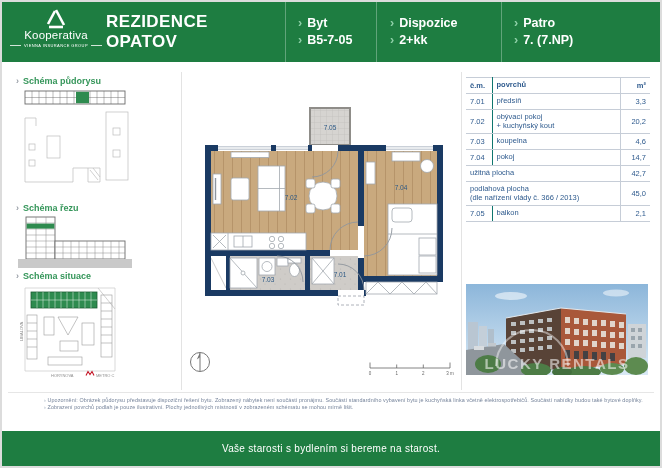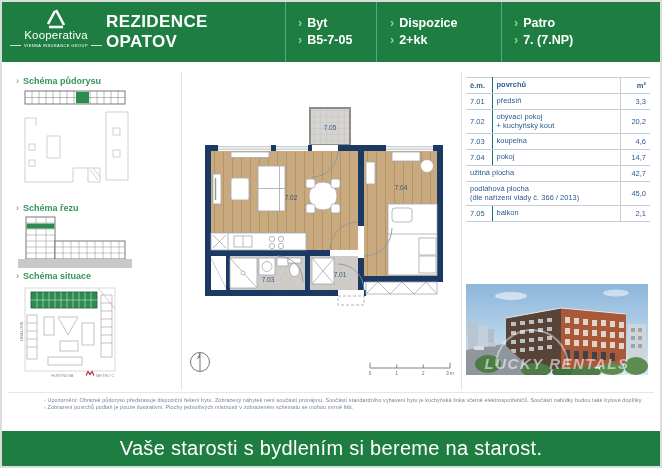--- a/index.html
+++ b/index.html
@@ -41,30 +41,30 @@
                color:#2f5b8e; font-size:7.5px; }
   table.area td { border-bottom:1px solid #c6cdd7; padding:3px 4px; vertical-align:middle; }
   table.area tr:first-child td { border-top:1px solid #c6cdd7; }
   td.num { width:26px; border-right:1px solid #0f766e; }
   td.room { white-space:pre-line; line-height:8.5px; }
   td.area-val { width:30px; text-align:right; border-left:1px solid #c6cdd7; }
   tr.head td { font-weight:bold; }
   tr.head td.num { font-weight:bold; }
 
   
-  .photo { position:absolute; left:466px; top:284px; width:182px; height:91px; overflow:hidden;font-style:italic; }
+  .photo { position:absolute; left:466px; top:284px; width:182px; height:91px; overflow:hidden; }
 
   
   .notes { position:absolute; left:44px; top:397px; width:600px; color:#76849b;
            font-size:5.4px; line-height:7.4px; letter-spacing:.1px; }
   .notes div::before { content:'› '; color:#9aa7b8; }
 
   
   .slogan { position:absolute; left:2px; top:431px; width:658px; height:35px; background:#1e7d41;
-            color:#fff; font-size:20px; text-align:center; line-height:35px; letter-spacing:.3px; }
+            color:#fff; font-size:10px; text-align:center; line-height:35px; letter-spacing:.3px; }
 </style>
 </head>
 <body>
 
 <div class="page">
 
   <header class="hdr">
     <div class="logo">
       <svg width="26" height="22" viewBox="0 0 26 22">
         <path d="M13,3 L21,18" stroke="#fff" stroke-width="2.6" fill="none"></path>

